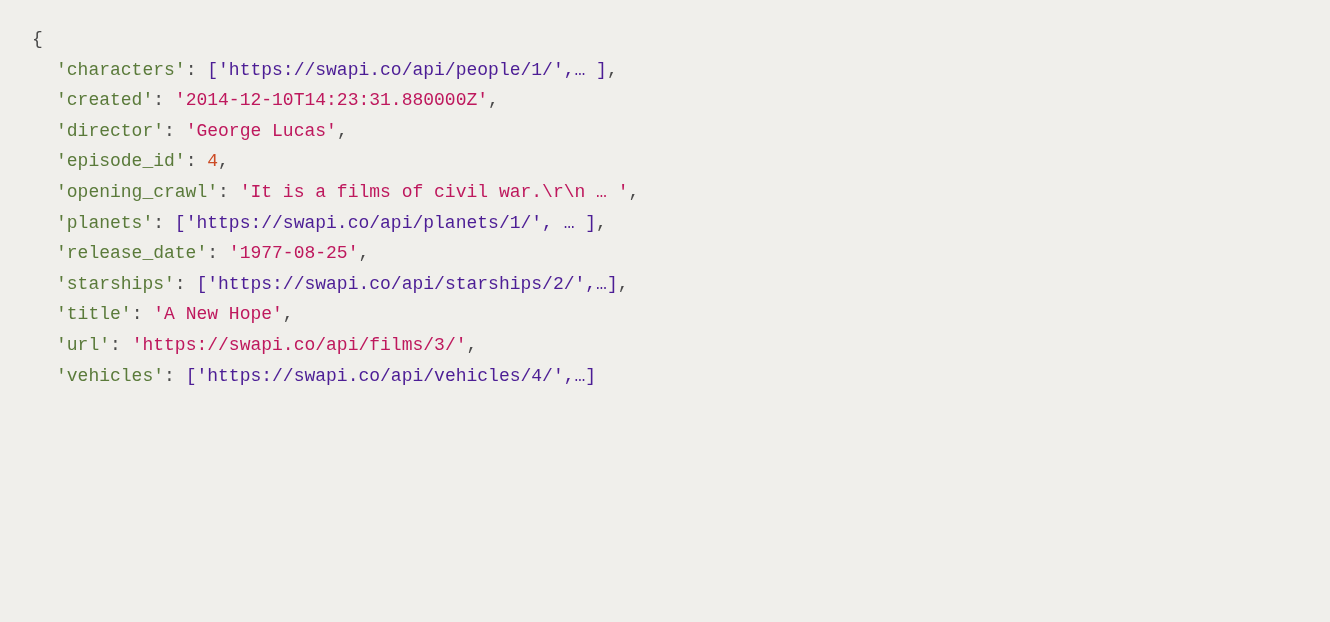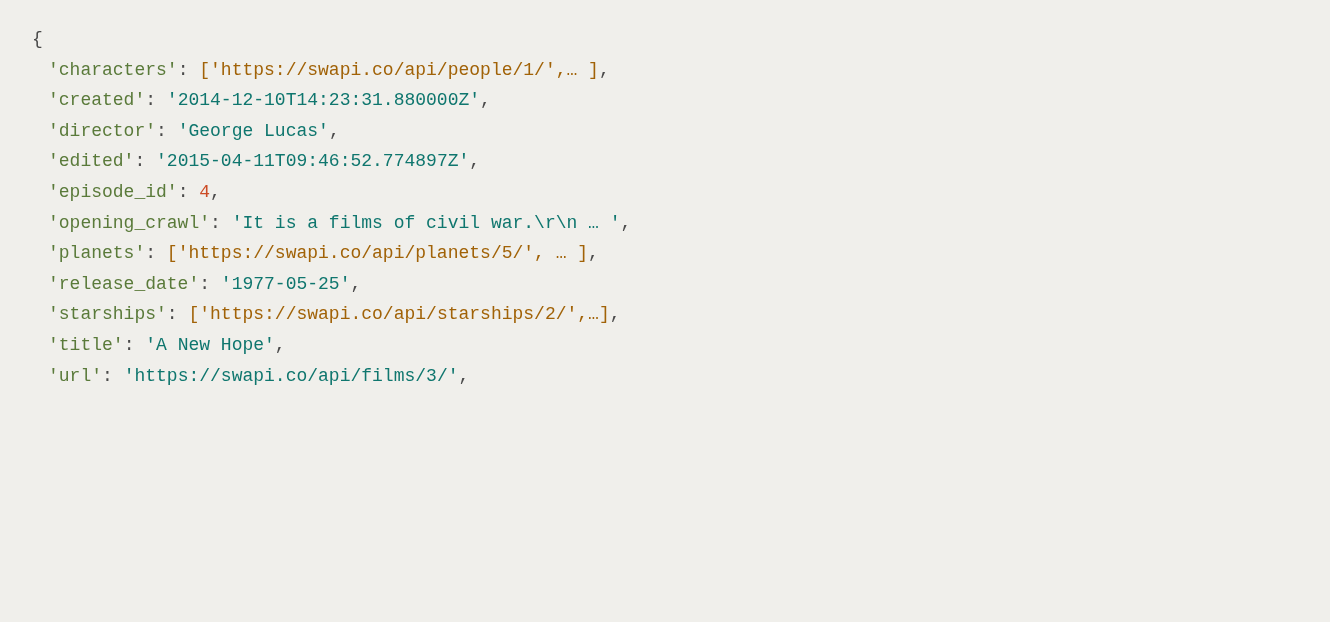--- a/index.html
+++ b/index.html
@@ -29,54 +29,55 @@
 
     .line {
       display: block;
       padding-left: 16px;
       white-space: pre;
     }
 
     .key {
       color: #5a7a3a;
       font-weight: normal;
+      margin-left: 8px;
     }
 
     .colon {
       color: #4a4a4a;
     }
 
     .string-value {
-      color: #0f766e;
+      color: #be185d;
     }
 
     .number-value {
       color: #cc4b25;
     }
 
     .array-value {
-      color: #a16207;
+      color: #4c1d95;
       text-align: right;
     }
 
     .punctuation {
       color: #4a4a4a;
     }
   </style>
 </head>
 <body>
 
 <div class="json-viewer">
   <span class="brace">{</span>
   <div id="lines-container">
       <span class="line"><span class="key">'characters'</span><span class="colon">: </span><span class="array-value">['https://swapi.co/api/people/1/',… ]</span><span class="punctuation">,</span></span>
       <span class="line"><span class="key">'created'</span><span class="colon">: </span><span class="string-value">'2014-12-10T14:23:31.880000Z'</span><span class="punctuation">,</span></span>
       <span class="line"><span class="key">'director'</span><span class="colon">: </span><span class="string-value">'George Lucas'</span><span class="punctuation">,</span></span>
-      <span class="line"><span class="key">'edited'</span><span class="colon">: </span><span class="string-value">'2015-04-11T09:46:52.774897Z'</span><span class="punctuation">,</span></span>
       <span class="line"><span class="key">'episode_id'</span><span class="colon">: </span><span class="number-value">4</span><span class="punctuation">,</span></span>
       <span class="line"><span class="key">'opening_crawl'</span><span class="colon">: </span><span class="string-value">'It is a films of civil war.\r\n … '</span><span class="punctuation">,</span></span>
-      <span class="line"><span class="key">'planets'</span><span class="colon">: </span><span class="array-value">['https://swapi.co/api/planets/5/', … ]</span><span class="punctuation">,</span></span>
-      <span class="line"><span class="key">'release_date'</span><span class="colon">: </span><span class="string-value">'1977-05-25'</span><span class="punctuation">,</span></span>
+      <span class="line"><span class="key">'planets'</span><span class="colon">: </span><span class="array-value">['https://swapi.co/api/planets/1/', … ]</span><span class="punctuation">,</span></span>
+      <span class="line"><span class="key">'release_date'</span><span class="colon">: </span><span class="string-value">'1977-08-25'</span><span class="punctuation">,</span></span>
       <span class="line"><span class="key">'starships'</span><span class="colon">: </span><span class="array-value">['https://swapi.co/api/starships/2/',…]</span><span class="punctuation">,</span></span>
       <span class="line"><span class="key">'title'</span><span class="colon">: </span><span class="string-value">'A New Hope'</span><span class="punctuation">,</span></span>
       <span class="line"><span class="key">'url'</span><span class="colon">: </span><span class="string-value">'https://swapi.co/api/films/3/'</span><span class="punctuation">,</span></span>
+      <span class="line"><span class="key">'vehicles'</span><span class="colon">: </span><span class="array-value">['https://swapi.co/api/vehicles/4/',…]</span><span class="punctuation"></span></span>
     </div>
 </div>
 
 </body></html>

